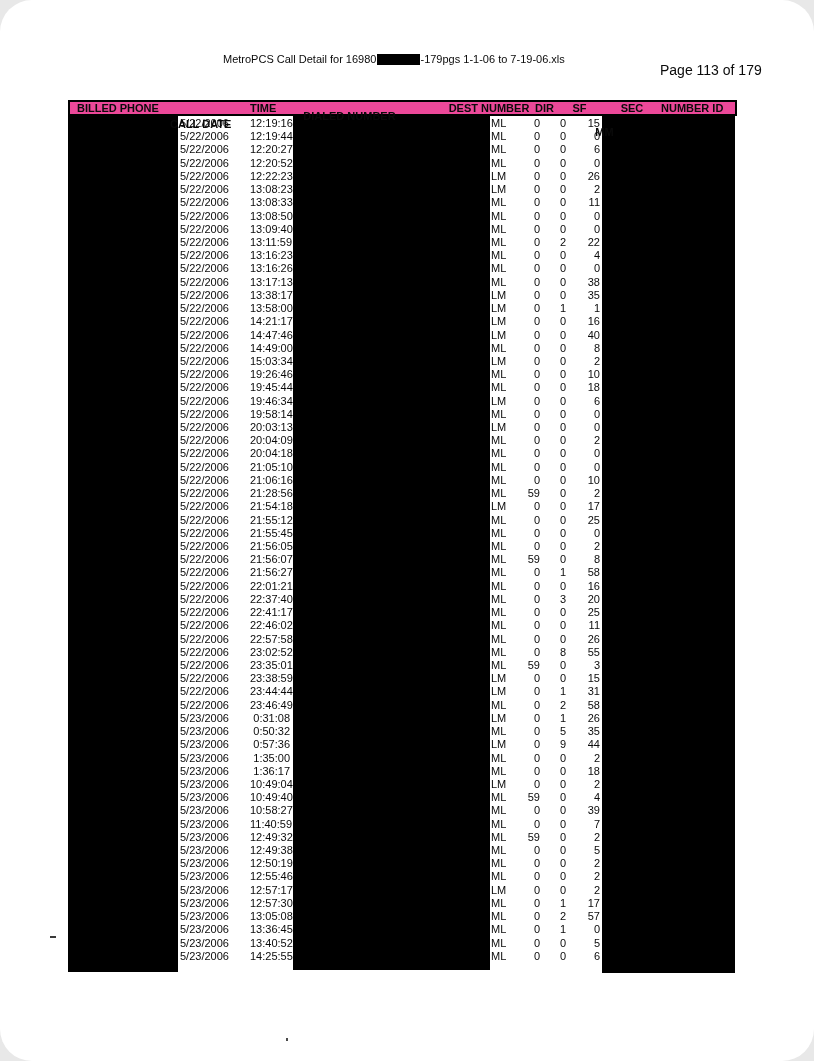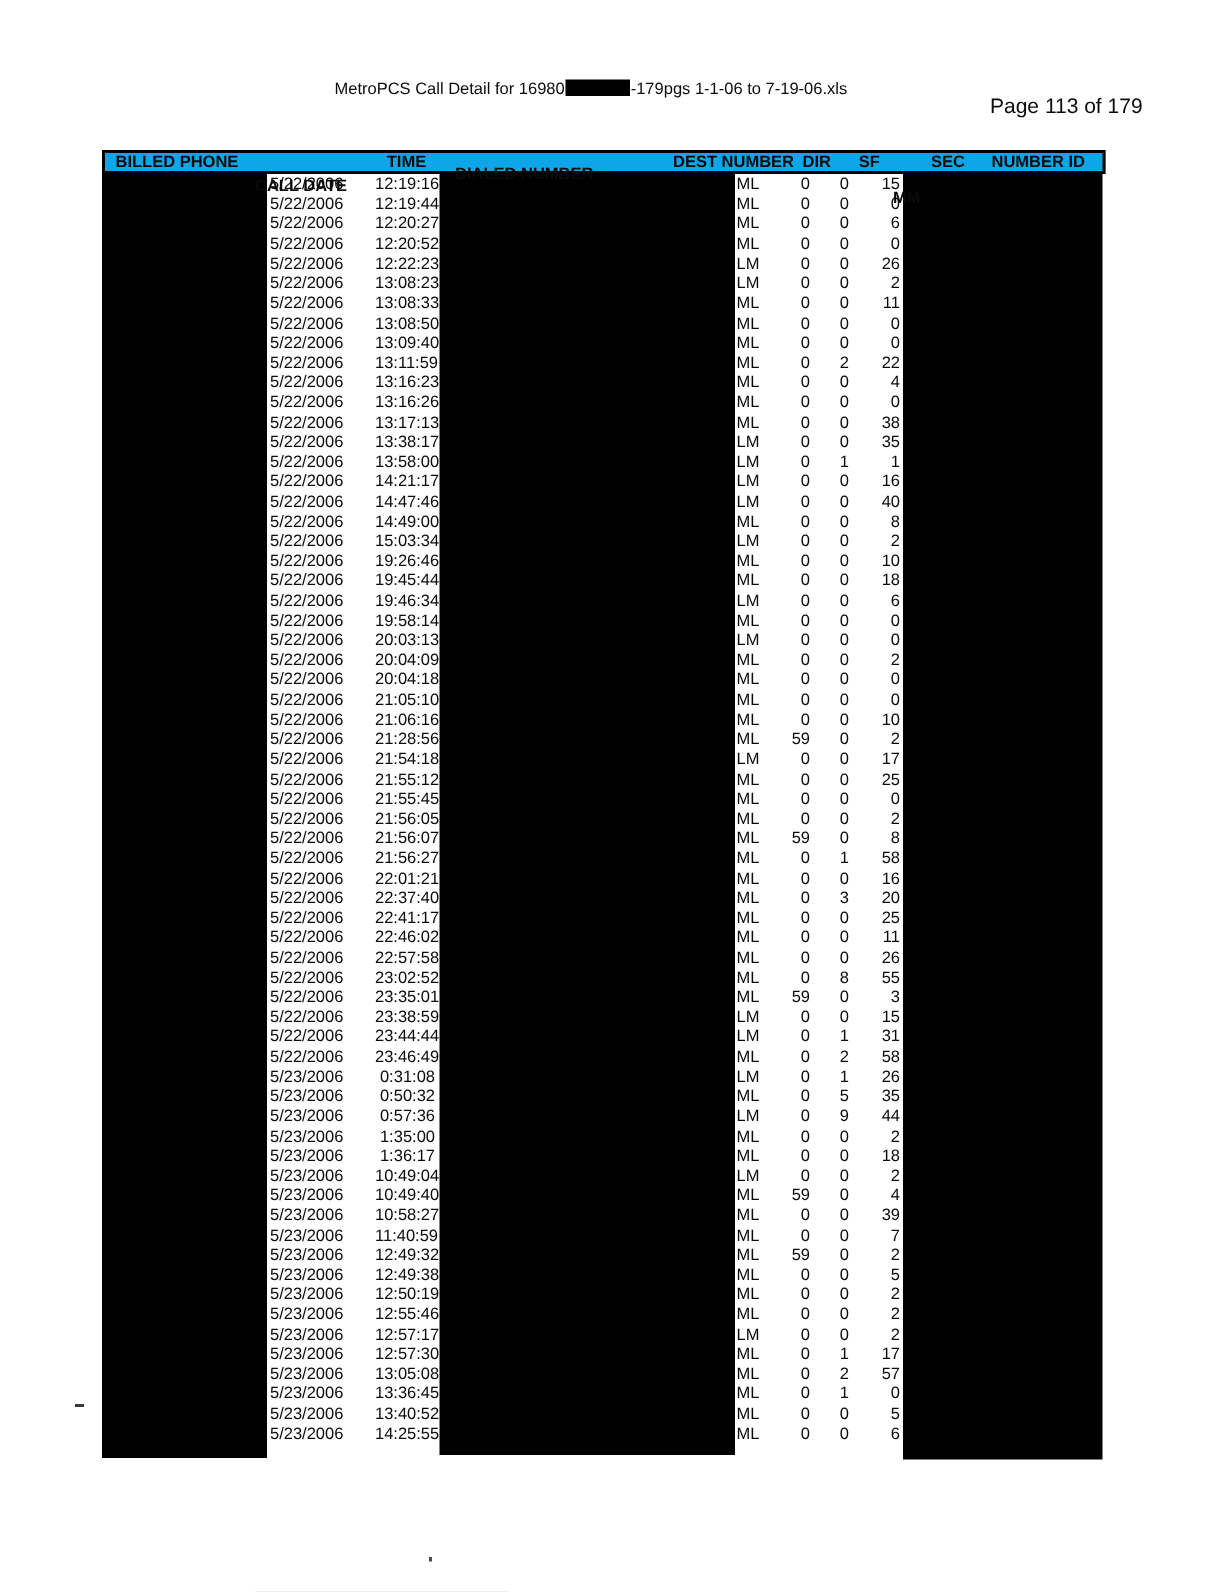--- a/index.html
+++ b/index.html
@@ -4,20 +4,21 @@
 <style>
   html,body{margin:0;padding:0;background:#e8e8e8;}
   .page{
     position:relative;
     width:814px;height:1061px;
     background:#ffffff;
     font-family:"Liberation Sans", sans-serif;
     color:#0a0a0a;
     overflow:hidden;
     margin:0 auto;
+    border-radius:32px;
   }
   
   .doc-title{
     position:absolute;left:223px;top:53px;
     font-size:11px;line-height:13px;white-space:nowrap;
   }
   .title-redaction{
     display:inline-block;width:43px;height:11px;
     background:#000;vertical-align:middle;margin:0 0 2px 1px;
   }
@@ -29,27 +30,27 @@
   .table{
     position:absolute;left:68px;top:100px;width:669px;
   }
   .thead{
     position:relative;
     display:flex;align-items:center;
     box-sizing:border-box;
     width:669px;height:16px;
     border:2px solid #000;
     font-size:11px;font-weight:bold;white-space:nowrap;
-    background:#0ea5e9;
+    background:#ec4899;
     z-index:3;
   }
   .hc{display:inline-block;box-sizing:border-box;overflow:visible;}
   .hc-bp{width:100px;padding-left:7px;}
   .hc-date{width:80px;margin-top:32px;}
-  .hc-time{width:42px;text-align:center;}
+  .hc-time{width:42px;text-align:left;}
   .hc-dialed{width:115px;text-align:center;margin-top:16px;}
   .hc-dest{width:92px;text-align:center;margin-left:36px;}
   .hc-dir{width:32px;}
   .hc-sf{width:25px;text-align:center;}
   .hc-mm{width:25px;text-align:center;margin-top:48px;}
   .hc-sec{width:30px;text-align:center;}
   .hc-cid{flex:1;padding-left:14px;}
   .rows{position:relative;margin-top:1px;z-index:1;}
   .row{
     display:flex;align-items:center;

